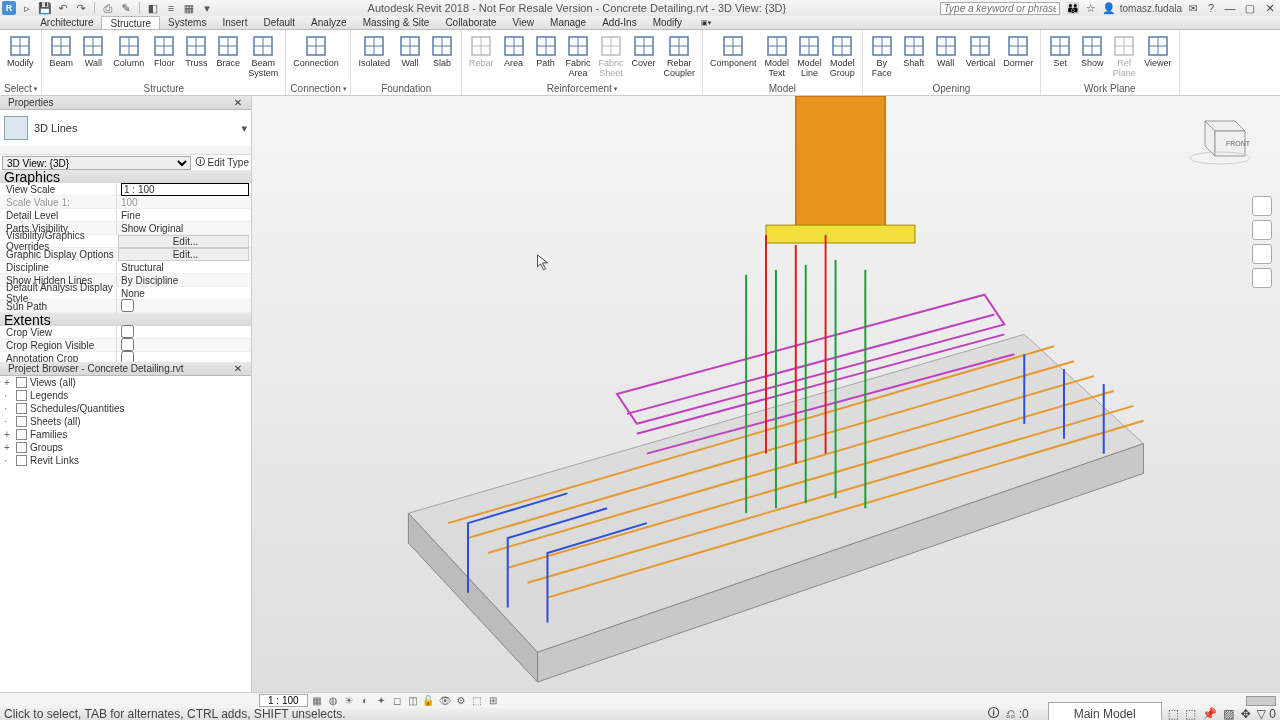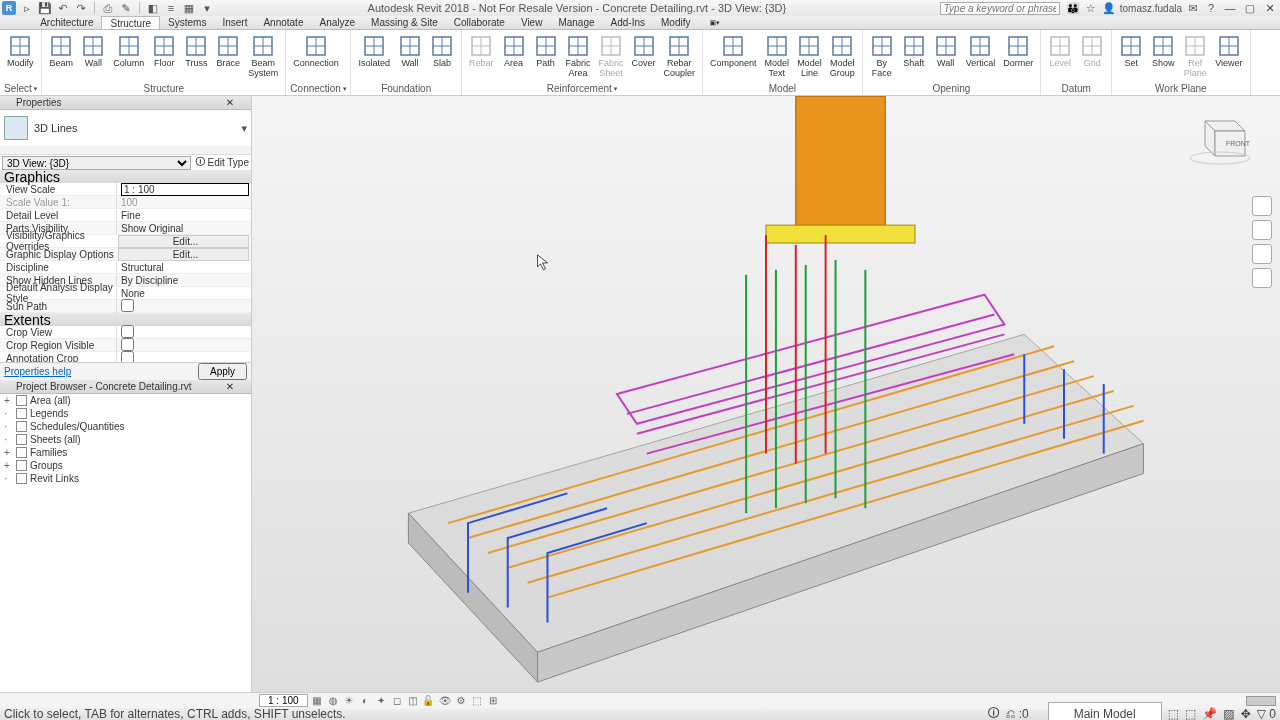--- a/index.html
+++ b/index.html
@@ -30,21 +30,21 @@
 .panel-row { display:flex;flex:1;align-items:flex-start;gap:2px;}
 .panel-label { font-size:10px;color:#555;text-align:center;padding:1px 0;display:flex;align-items:center;justify-content:center;gap:2px;}
 .rbtn { display:flex;flex-direction:column;align-items:center;gap:1px;padding:2px 3px;cursor:pointer;min-width:28px;}
 .rbtn .ico { width:24px;height:24px;display:flex;align-items:center;justify-content:center;}
 .rbtn .lbl { font-size:9px;color:#333;text-align:center;line-height:1.1;}
 .rbtn.dis .lbl { color:#aaa; }
 
 
 .main { display:flex;height:calc(720px - 16px - 14px - 66px - 16px - 12px);}
 .left-dock { width:252px;display:flex;flex-direction:column;background:#f4f4f4;border-right:1px solid #ccc;}
-.palette-title { height:14px;background:linear-gradient(#e8e8e8,#d8d8d8);display:flex;align-items:center;padding:0 16px;font-size:10px;color:#333;border-bottom:1px solid #bbb;}
+.palette-title { height:14px;background:linear-gradient(#e8e8e8,#d8d8d8);display:flex;align-items:center;padding:0 8px;font-size:10px;color:#333;border-bottom:1px solid #bbb;}
 .palette-title .close { margin-left:auto;cursor:pointer;width:10px;text-align:center;}
 
 .type-selector { height:36px;display:flex;align-items:center;padding:4px;gap:6px;background:#fff;}
 .type-selector .cube { width:24px;height:24px;background:#dde8f5;border:1px solid #8aa;}
 .type-selector .name { font-size:11px;color:#333;}
 .type-selector .drop { margin-left:auto;color:#555;}
 
 .instance-row { display:flex;height:16px;align-items:center;padding:0 2px;background:#fff;border-top:1px solid #ddd;margin-top:8px;}
 .instance-row select { flex:1;font-size:10px;height:14px;border:1px solid #aaa;}
 .instance-row .edit { margin-left:4px;font-size:10px;color:#333;display:flex;align-items:center;gap:2px;cursor:pointer;}
@@ -122,21 +122,21 @@
     <div class="win-btn">✕</div>
   </div>
 </div>
 
 <div class="tabs" id="tabs">
     <div class="tab file">File</div>
     <div class="tab">Architecture</div>
     <div class="tab active">Structure</div>
     <div class="tab">Systems</div>
     <div class="tab">Insert</div>
-    <div class="tab">Annotate</div>
+    <div class="tab">Default</div>
     <div class="tab">Analyze</div>
     <div class="tab">Massing &amp; Site</div>
     <div class="tab">Collaborate</div>
     <div class="tab">View</div>
     <div class="tab">Manage</div>
     <div class="tab">Add-Ins</div>
     <div class="tab">Modify</div>
     <div class="tab">
       <span class="drop">▣▾</span>
     </div>
@@ -453,45 +453,20 @@
               <line x1="11" y1="2" x2="11" y2="20" stroke="#5b7ba5"></line>
             </svg>
           </div>
           <div class="lbl">Dormer</div>
         </div>
       </div>
       <div class="panel-label">Opening</div>
     </div>
     <div class="panel">
       <div class="panel-row">
-        <div class="rbtn dis">
-          <div class="ico">
-            <svg width="22" height="22">
-              <rect x="2" y="2" width="18" height="18" fill="none" stroke="#bbb" stroke-width="1.5"></rect>
-              <line x1="2" y1="11" x2="20" y2="11" stroke="#bbb"></line>
-              <line x1="11" y1="2" x2="11" y2="20" stroke="#bbb"></line>
-            </svg>
-          </div>
-          <div class="lbl">Level</div>
-        </div>
-        <div class="rbtn dis">
-          <div class="ico">
-            <svg width="22" height="22">
-              <rect x="2" y="2" width="18" height="18" fill="none" stroke="#bbb" stroke-width="1.5"></rect>
-              <line x1="2" y1="11" x2="20" y2="11" stroke="#bbb"></line>
-              <line x1="11" y1="2" x2="11" y2="20" stroke="#bbb"></line>
-            </svg>
-          </div>
-          <div class="lbl">Grid</div>
-        </div>
-      </div>
-      <div class="panel-label">Datum</div>
-    </div>
-    <div class="panel">
-      <div class="panel-row">
         <div class="rbtn">
           <div class="ico">
             <svg width="22" height="22">
               <rect x="2" y="2" width="18" height="18" fill="none" stroke="#5b7ba5" stroke-width="1.5"></rect>
               <line x1="2" y1="11" x2="20" y2="11" stroke="#5b7ba5"></line>
               <line x1="11" y1="2" x2="11" y2="20" stroke="#5b7ba5"></line>
             </svg>
           </div>
           <div class="lbl">Set</div>
         </div>
@@ -600,34 +575,30 @@
         </div>
         <div class="prop-row alt">
           <div class="k">Crop Region Visible</div>
           <div class="v"><input type="checkbox" style=""></div>
         </div>
         <div class="prop-row">
           <div class="k">Annotation Crop</div>
           <div class="v"><input type="checkbox" style=""></div>
         </div>
       </div>
-    <div class="prop-footer">
-      <a href="#">Properties help</a>
-      <button>Apply</button>
-    </div>
 
     <div class="palette-title">
       <span>Project Browser - Concrete Detailing.rvt</span>
       <span class="close">✕</span>
     </div>
     <div class="browser" id="tree">
         <div class="tree-item">
           <span class="exp">+</span>
           <span class="ico"></span>
-          <span>Area (all)</span>
+          <span>Views (all)</span>
         </div>
         <div class="tree-item">
           <span class="exp">·</span>
           <span class="ico"></span>
           <span>Legends</span>
         </div>
         <div class="tree-item">
           <span class="exp">·</span>
           <span class="ico"></span>
           <span>Schedules/Quantities</span>

